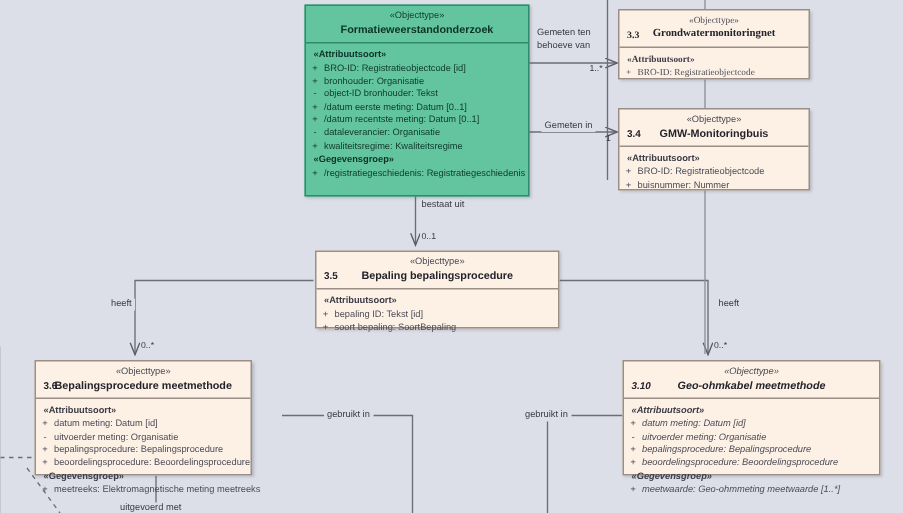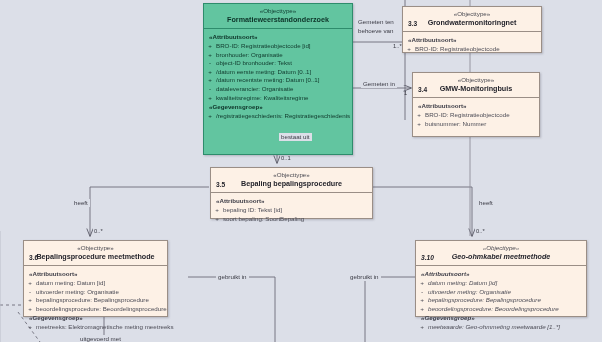--- a/index.html
+++ b/index.html
@@ -92,21 +92,21 @@
       <path d="M405,0 L405,120"></path>
 
       <path d="M104,317 L104,342"></path>
 
       <path d="M0,305 L30,305" stroke-dasharray="3,3"></path>
       <path d="M18,312 L40,342" stroke-dasharray="3,3"></path>
       <path d="M0,231 L0,342" stroke="#b9bcc8"></path>
     </g>
   </svg>
 
-  <div class="uml green" style="left:203px;top:3px;width:150px;height:152px;">
+  <div class="uml green" style="left:203px;top:3px;width:150px;height:128px;">
     <div class="hdr">
       <div class="stereo">«Objecttype»</div>
       <div class="cname">Formatieweerstandonderzoek</div>
     </div>
     <div class="body">
       <div class="grp">«Attribuutsoort»</div>
       <div class="attr">
           <span class="vis">+</span>
           <span>BRO-ID: Registratieobjectcode [id]</span>
         </div>
@@ -135,36 +135,36 @@
           <span>kwaliteitsregime: Kwaliteitsregime</span>
         </div>
       <div class="grp">«Gegevensgroep»</div>
       <div class="attr">
           <span class="vis">+</span>
           <span>/registratiegeschiedenis: Registratiegeschiedenis</span>
         </div>
     </div>
   </div>
 
-  <div class="uml" style="left:402px;top:6px;width:140px;height:47px;">
+  <div class="uml" style="left:412px;top:6px;width:128px;height:47px;font-family:Liberation Serif, serif;">
     <div class="hdr">
       <div class="stereo">«Objecttype»</div>
       <div class="cname">Grondwatermonitoringnet</div>
       <div class="idx">3.3</div>
     </div>
     <div class="body">
       <div class="grp">«Attribuutsoort»</div>
       <div class="attr">
           <span class="vis">+</span>
           <span>BRO-ID: Registratieobjectcode</span>
         </div>
     </div>
   </div>
 
-  <div class="uml" style="left:412px;top:72px;width:128px;height:65px;">
+  <div class="uml" style="left:412px;top:72px;width:128px;height:55px;">
     <div class="hdr">
       <div class="stereo">«Objecttype»</div>
       <div class="cname">GMW-Monitoringbuis</div>
       <div class="idx">3.4</div>
     </div>
     <div class="body">
       <div class="grp">«Attribuutsoort»</div>
       <div class="attr">
           <span class="vis">+</span>
           <span>BRO-ID: Registratieobjectcode</span>

